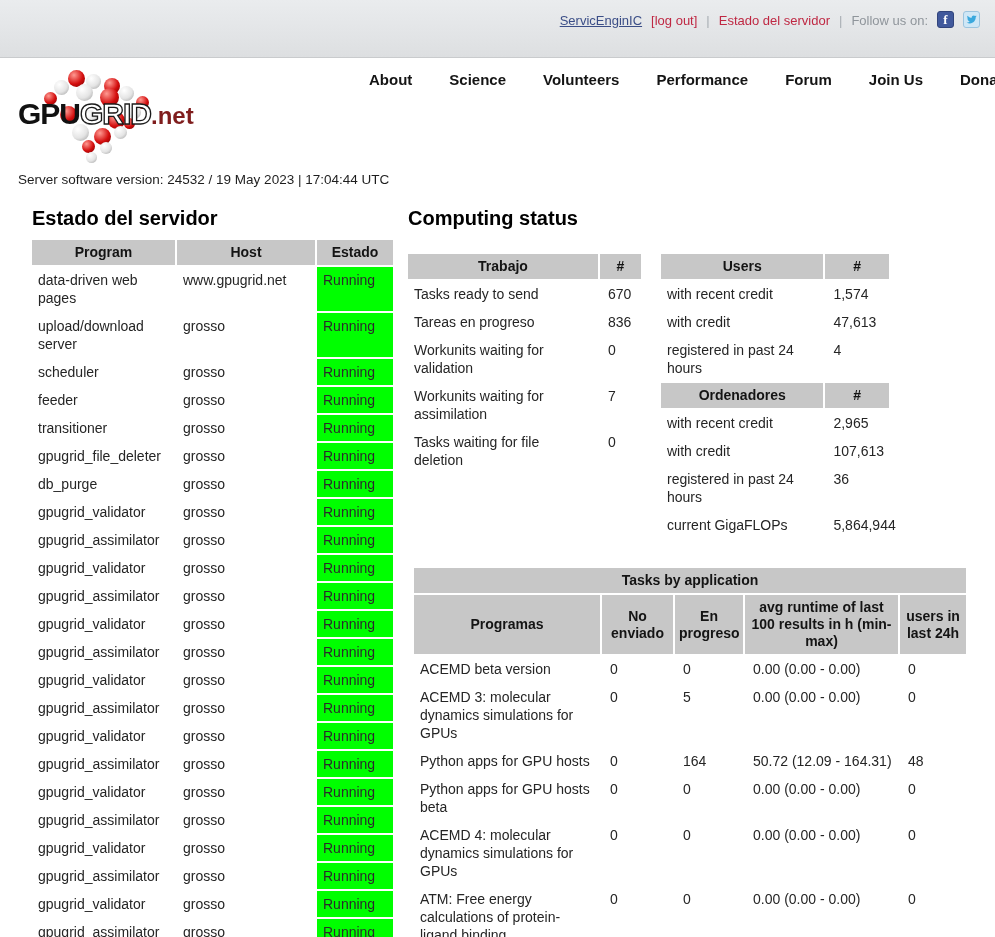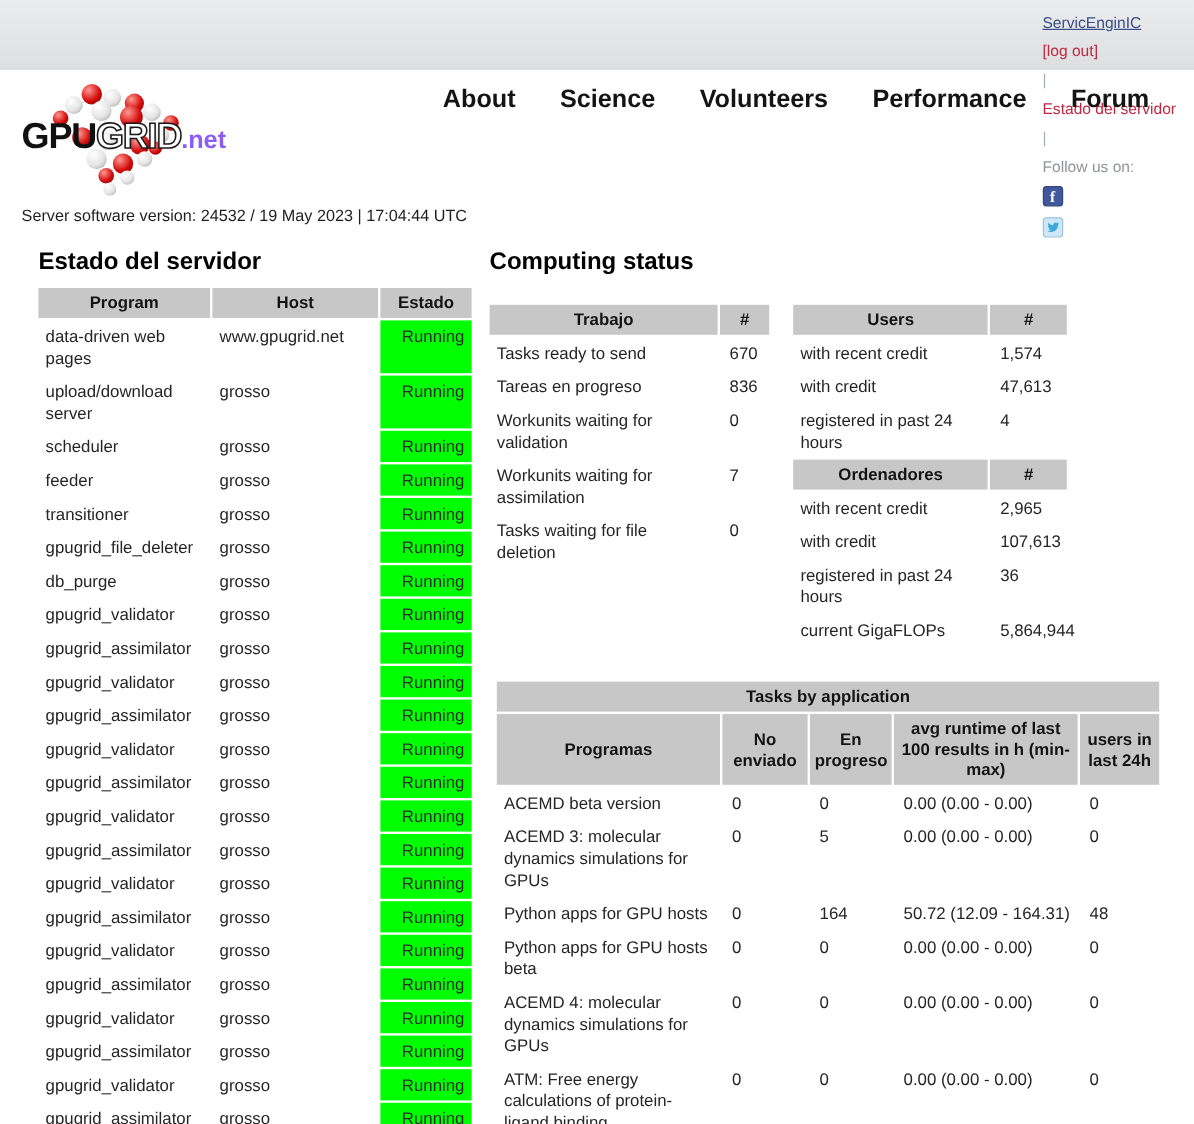--- a/index.html
+++ b/index.html
@@ -11,21 +11,21 @@
   }
 
   
   .topbar {
     position:absolute; left:0; top:0; width:995px; height:58px;
     background:linear-gradient(180deg,#eaecee 0%,#e3e5e7 55%,#dddfe1 100%);
     border-bottom:1px solid #c9cbcd;
   }
   .topbar-right {
     position:absolute; top:11px; right:15px;
-    display:flex; align-items:flex-start; gap:9px; font-size:13px; white-space:nowrap;flex-direction:column;
+    display:flex; align-items:flex-end; gap:9px; font-size:13px; white-space:nowrap;
   }
   .user-link { color:#3b4e87; text-decoration:underline; cursor:pointer; }
   .red-link  { color:#bf2843; text-decoration:none; cursor:pointer; }
   .sep       { color:#a7adb3; }
   .follow    { color:#8f959b; }
   .icon-fb {
     width:17px; height:17px; border-radius:3px; background:#41599c; border:1px solid #32457c;
     color:#fff; font-weight:bold; font-size:13px; line-height:15px; text-align:center;
     font-family:"Liberation Serif", serif; cursor:pointer;
   }
@@ -37,43 +37,43 @@
   
   .logo { position:absolute; left:16px; top:70px; width:160px; height:95px; cursor:pointer; }
   .sphere { position:absolute; border-radius:50%; }
   .sphere.r { background:radial-gradient(circle at 35% 30%, #ff9a92 0%, #d40d0d 55%, #6e0000 100%); }
   .sphere.w { background:radial-gradient(circle at 35% 30%, #ffffff 0%, #e4e4e4 55%, #9b9b9b 100%); }
   .logo-text {
     position:absolute; left:2px; top:27px; white-space:nowrap; z-index:5;
     font-weight:800; font-size:30px; letter-spacing:-1px; color:#111;
   }
   .logo-grid { color:#fff; -webkit-text-stroke:1.3px #1a1a1a; text-shadow:0 0 1px #333;margin-top:35px; }
-  .logo-net  { font-size:21px; font-weight:700; letter-spacing:0; color:#8b5cf6; }
+  .logo-net  { font-size:24px; font-weight:700; letter-spacing:0; color:#7f1d1d; }
 
   .nav { position:absolute; left:369px; top:71px; display:flex; gap:37px; }
-  .nav-item { font-size:21px; font-weight:bold; color:#141414; text-decoration:none; cursor:pointer; white-space:nowrap; }
+  .nav-item { font-size:15px; font-weight:bold; color:#141414; text-decoration:none; cursor:pointer; white-space:nowrap; }
 
   .version { position:absolute; left:18px; top:172px; font-size:13.5px; color:#1e1e1e; }
 
   
   .left-col  { position:absolute; left:30px;  top:207px; width:372px; }
   .right-col { position:absolute; left:406px; top:207px; width:566px; }
   h2.section-title { font-size:20px; line-height:23px; font-weight:bold; margin:0 0 8px 2px; color:#000; }
 
   table { border-collapse:separate; border-spacing:2px; font-size:14px; }
   th { background:#c7c7c7; color:#141414; font-weight:bold; text-align:center;
        padding:4px 4px; line-height:17px; }
   td { padding:4px 6px; line-height:18px; vertical-align:top; color:#252525; }
 
   
   .server-table { width:365px; table-layout:fixed; }
   .server-table col.c1 { width:143px; }
   .server-table col.c2 { width:138px; }
   .server-table col.c3 { width:76px; }
-  .status-cell { background:#00ff00; color:#2b2b2b;text-align:right; }
+  .status-cell { background:#00ff00; color:#2b2b2b; }
 
   
   .stat-tables { display:flex; gap:16px; margin-top:22px; align-items:flex-start; }
   .trabajo-table { width:237px; table-layout:fixed; }
   .trabajo-table col.c1 { width:190px; }
   .trabajo-table col.c2 { width:41px; }
   .users-table { width:232px; table-layout:fixed; }
   .users-table col.c1 { width:161px; }
   .users-table col.c2 { width:63px; }
   td.num { padding-left:8px; }

